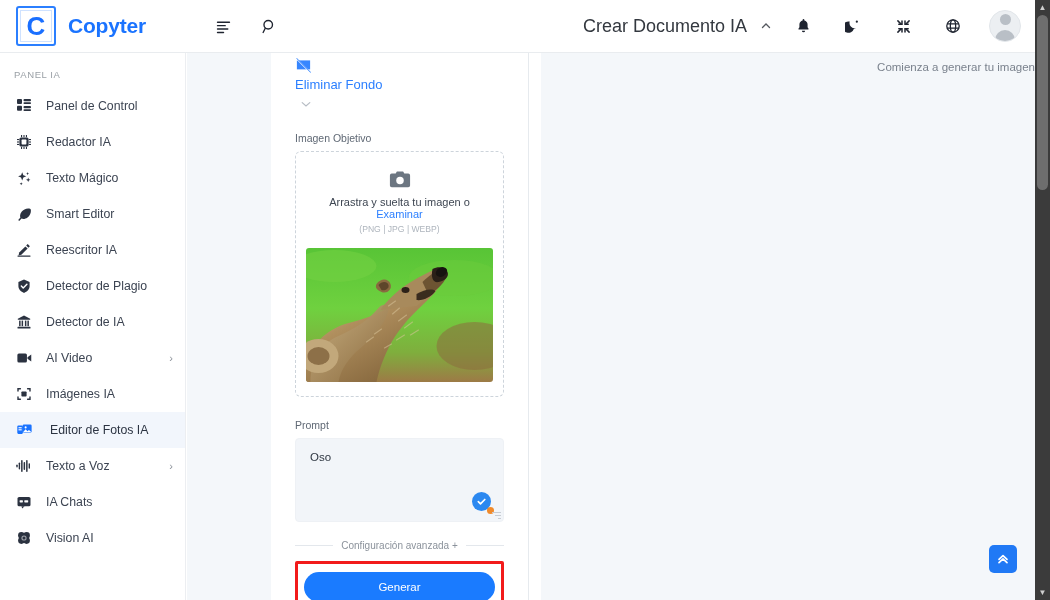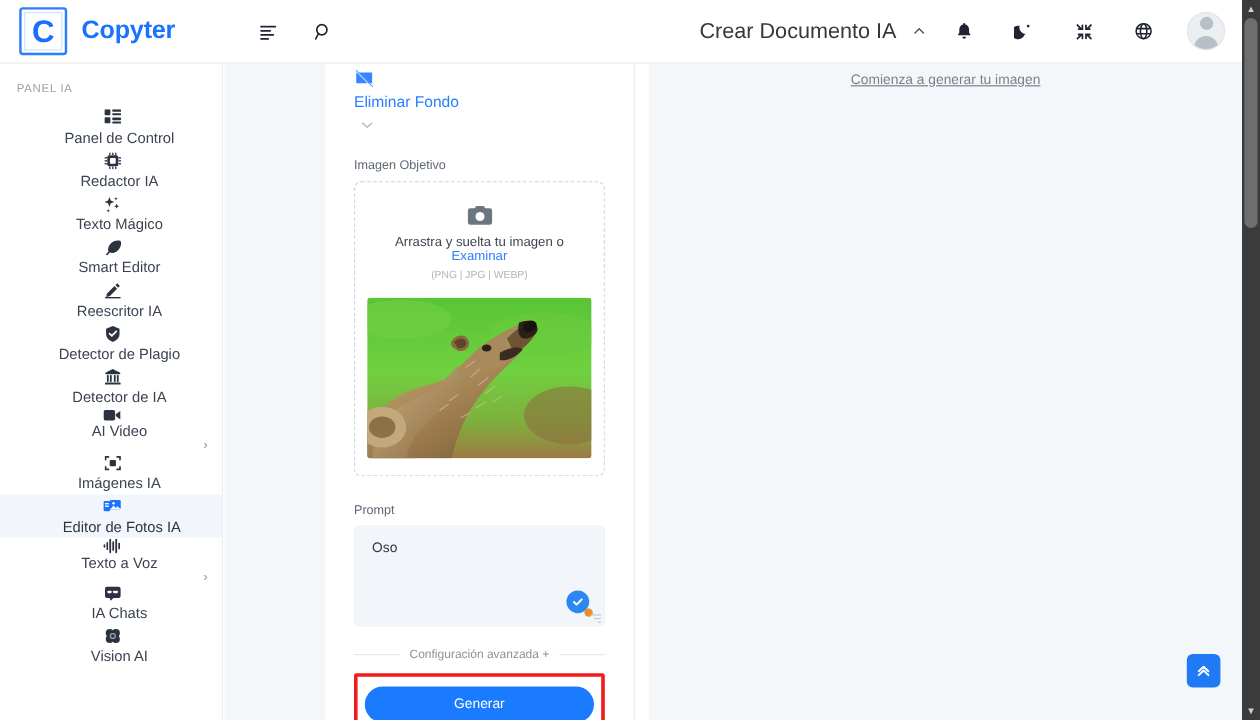--- a/index.html
+++ b/index.html
@@ -53,21 +53,21 @@
   .sidebar {
     position: absolute; top: 53px; left: 0; width: 186px; height: 547px;
     background: #ffffff; border-right: 1px solid #eceef1; overflow: hidden;
   }
   .panel-label {
     font-size: 9.5px; color: #9aa0a6; letter-spacing: 0.6px;
     padding: 16px 0 8px 14px; text-transform: uppercase;
   }
   .nav-item {
     display: flex; align-items: center; height: 36px; padding: 0 12px 0 14px;
-    cursor: pointer; position: relative; flex-direction: column;
+    cursor: pointer; position: relative;
   }
   .nav-item.active { background: #f2f6fc; }
   .nav-ico {
     width: 20px; min-width: 20px; height: 20px; display: flex;
     align-items: center; justify-content: center; color: #2b3240;
   }
   .nav-item.active .nav-ico { color: #1a73ff; }
   .nav-text { font-size: 12.3px; color: #3c4452; margin-left: 12px; white-space: nowrap; }
   .nav-item.active .nav-text { color: #2c3442; margin-left: 16px; }
   .nav-chev { margin-left: auto; color: #8b9199; font-size: 11px; line-height: 1; }
@@ -142,21 +142,21 @@
     color: #ffffff; font-size: 11.5px; border: none; cursor: pointer;
     font-family: "Liberation Sans", sans-serif;
   }
 
   
   .right-panel {
     position: absolute; top: 53px; left: 541px; width: 494px; height: 547px;
     background: #f4f7fa;
   }
   .right-hint {
-    text-align: center; font-size: 11.5px; color: #7a828d; padding-top: 8px; text-decoration: underline;
+    text-align: right; font-size: 11.5px; color: #7a828d; padding-top: 8px;
   }
   .scroll-top-btn {
     position: absolute; right: 18px; bottom: 27px; width: 28px; height: 28px;
     border-radius: 5px; background: #2079f5; color: #ffffff;
     display: flex; align-items: center; justify-content: center; cursor: pointer;
   }
 
   
   .vscroll {
     position: absolute; top: 0; right: 0; width: 15px; height: 600px;

